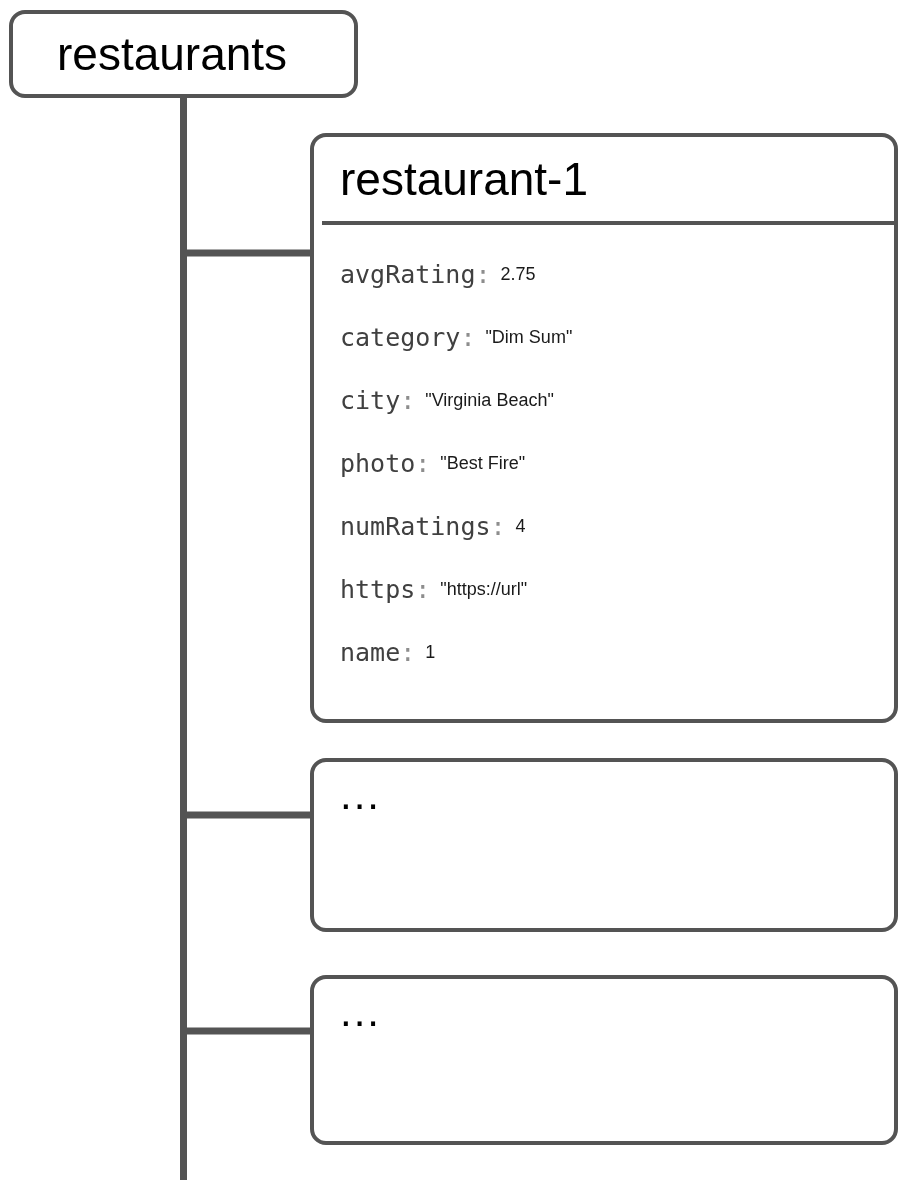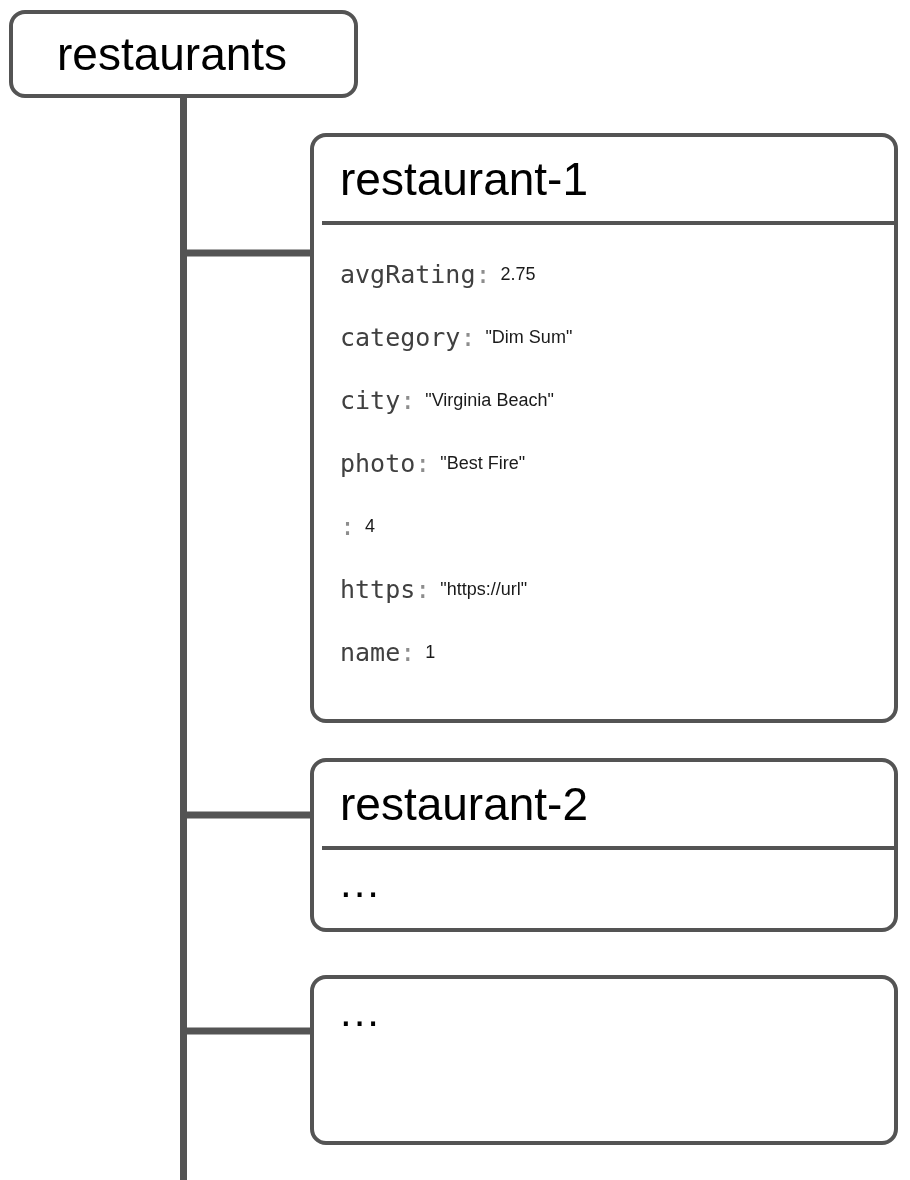--- a/index.html
+++ b/index.html
@@ -182,43 +182,41 @@
         <span class="field-val">"Virginia Beach"</span>
       </div>
 
       <div class="field-row">
         <span class="field-key">photo</span>
         <span class="field-sep">:</span>
         <span class="field-val">"Best Fire"</span>
       </div>
 
       <div class="field-row">
+        <span class="field-key">numRatings</span>
         <span class="field-sep">:</span>
         <span class="field-val">4</span>
       </div>
 
       <div class="field-row">
         <span class="field-key">https</span>
         <span class="field-sep">:</span>
         <span class="field-val">"https://url"</span>
       </div>
 
       <div class="field-row">
         <span class="field-key">name</span>
         <span class="field-sep">:</span>
         <span class="field-val">1</span>
       </div>
 
     </div>
   </div>
 
   <div class="node doc-card" id="card-restaurant-2">
-    <div class="card-header">
-      <span class="node-title">restaurant-2</span>
-    </div>
     <div class="card-body ellipsis-body">
       <span class="ellipsis-text">...</span>
     </div>
   </div>
 
   <div class="node doc-card" id="card-restaurant-3">
     <div class="card-body ellipsis-body">
       <span class="ellipsis-text">...</span>
     </div>
   </div>

